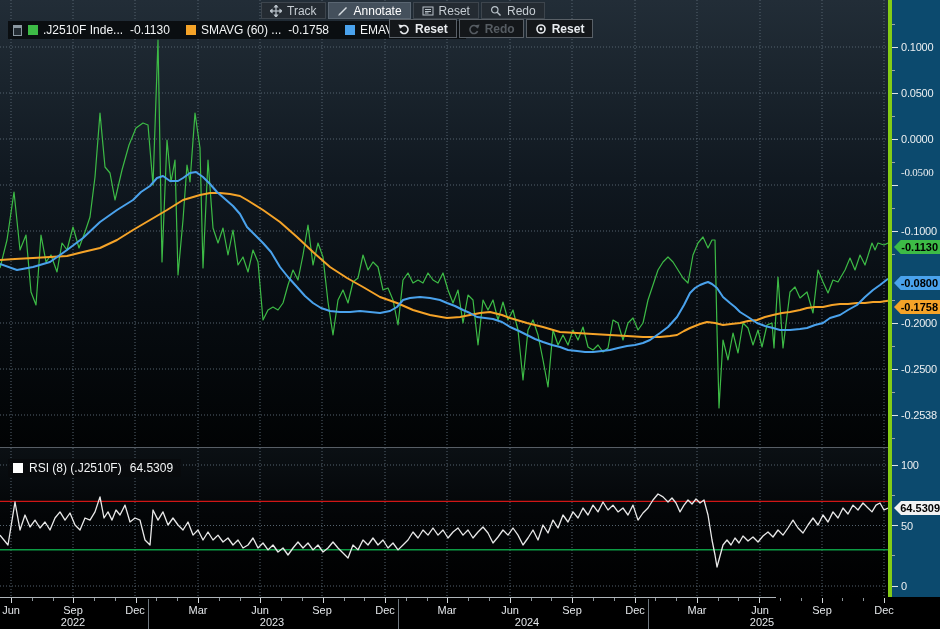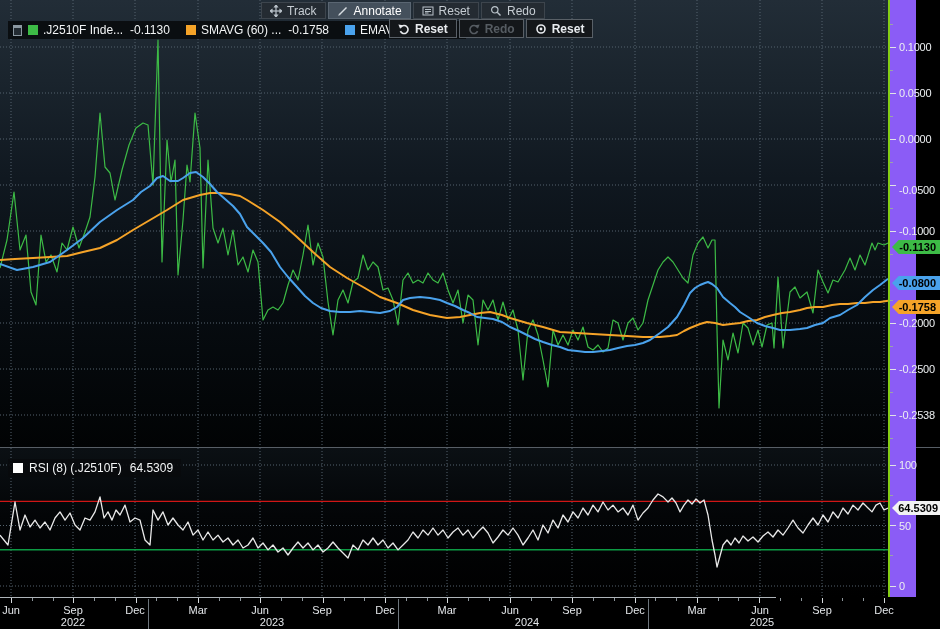--- a/index.html
+++ b/index.html
@@ -9,21 +9,21 @@
   
   .main-bg{position:absolute;left:0;top:0;width:888px;height:447px;
     background:linear-gradient(180deg,#222d37 0%,#1a242d 18%,#101820 40%,#070c11 68%,#010304 100%);}
   .rsi-bg{position:absolute;left:0;top:448px;width:888px;height:149px;
     background:linear-gradient(180deg,#0b1014 0%,#030507 45%,#000 100%);}
   svg{position:absolute;display:block;}
   #main-svg{left:0;top:0;}
   #rsi-svg{left:0;top:448px;}
   .panel-divider{position:absolute;left:0;top:447px;width:940px;height:1px;background:#575e66;}
   
-  .y-axis{position:absolute;left:888px;top:0;width:28px;height:597px;background:#8b5cf6;border-left:2px solid #84cc16;}
+  .y-axis{position:absolute;left:888px;top:0;width:52px;height:597px;background:#0c4a6e;border-left:4px solid #84cc16;}
   .y-tick{position:absolute;left:0;height:1px;background:#e0e3e6;}
   .y-tick.major{width:6px;}
   .y-tick.minor{width:3px;background:#9aa2a8;}
   .y-label{position:absolute;left:9px;font-size:11px;line-height:12px;color:#eceff1;letter-spacing:-0.2px;white-space:nowrap;}
   .price-badge{position:absolute;left:2px;width:48px;height:14px;font-size:11px;font-weight:bold;
     line-height:14px;color:#000;text-align:right;padding-right:4px;
     clip-path:polygon(0 50%,14% 0,100% 0,100% 100%,14% 100%);}
   
   .x-axis{position:absolute;left:0;top:597px;width:776px;height:32px;background:#000;border-top:1px solid #aeb4b9;}
   .x-tick{position:absolute;top:0;width:1px;background:#d5d9dc;}
@@ -117,21 +117,21 @@
   <div class="panel-divider"></div>
 
   <div class="y-axis" id="y-axis">
       <div class="y-tick major" style="top: 46.5px;"></div>
       <div class="y-label" style="top: 41px;">0.1000</div>
       <div class="y-tick major" style="top: 92.5px;"></div>
       <div class="y-label" style="top: 87px;">0.0500</div>
       <div class="y-tick major" style="top: 138.5px;"></div>
       <div class="y-label" style="top: 133px;">0.0000</div>
       <div class="y-tick major" style="top: 184.5px;"></div>
-      <div class="y-label" style="top: 184px;">-0.0500</div>
+      <div class="y-label" style="top: 166px; font-family: Liberation Serif, serif;">-0.0500</div>
       <div class="y-tick major" style="top: 230.5px;"></div>
       <div class="y-label" style="top: 225px;">-0.1000</div>
       <div class="y-tick major" style="top: 322.5px;"></div>
       <div class="y-label" style="top: 317px;">-0.2000</div>
       <div class="y-tick major" style="top: 368.5px;"></div>
       <div class="y-label" style="top: 363px;">-0.2500</div>
       <div class="y-tick major" style="top: 414.5px;"></div>
       <div class="y-label" style="top: 409px;">-0.2538</div>
       <div class="y-tick minor" style="top: 23.5px;"></div>
       <div class="y-tick minor" style="top: 69.5px;"></div>

